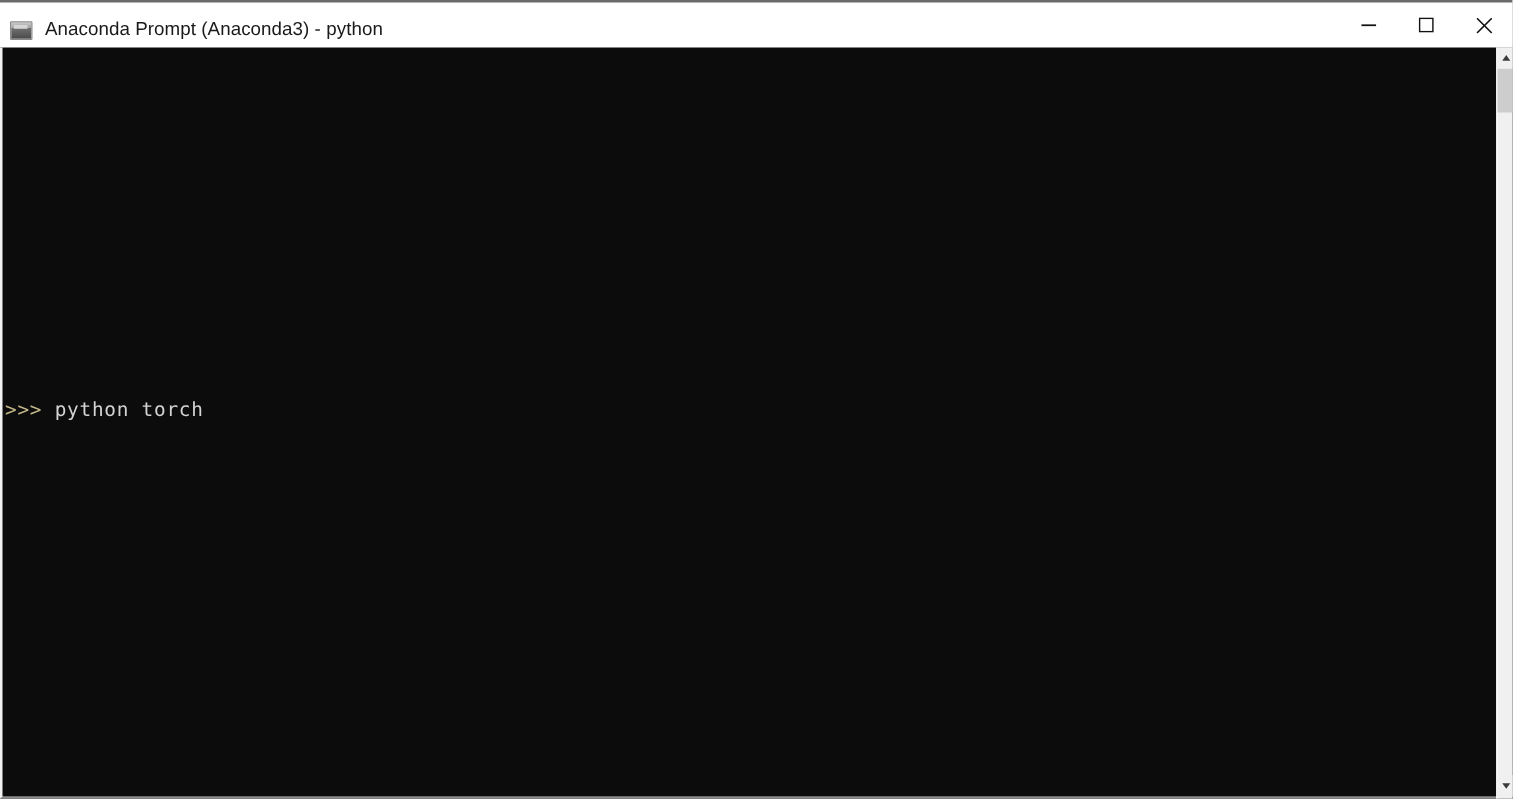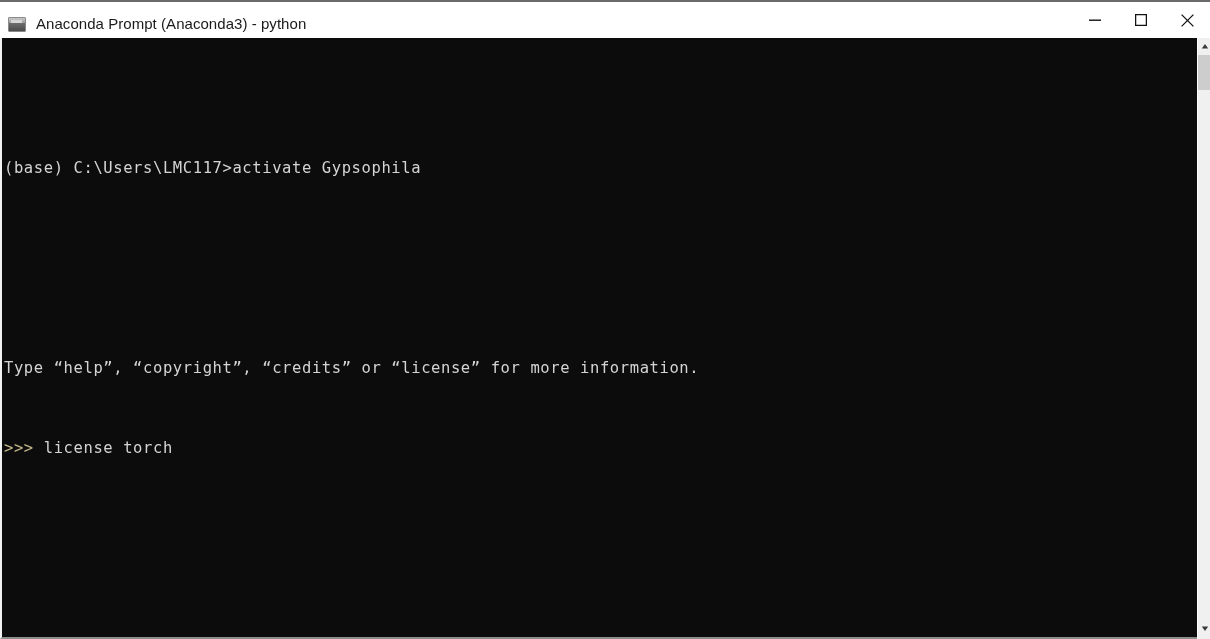--- a/index.html
+++ b/index.html
@@ -184,29 +184,27 @@
           <path d="M0.6 0.6 L12.4 12.4 M12.4 0.6 L0.6 12.4" stroke="#121212" stroke-width="1.3" fill="none"></path>
         </svg>
       </button>
     </div>
   </div>
 
   <div id="console">
     <div id="console-text">
       <span class="blank"></span>
 
-      <span class="line">(base) C:\Users\LMC117&gt;activate Gypsophila</span>
 
       <span class="blank"></span>
 
 
 
-      <span class="line">Type “help”, “copyright”, “credits” or “license” for more information.</span>
-
-      <span class="line"><span class="prompt-sym">&gt;&gt;&gt;</span><span> license torch</span></span>
+
+      <span class="line"><span class="prompt-sym">&gt;&gt;&gt;</span><span> python torch</span></span>
 
       <span class="line"></span>
 
       
 
       
     </div>
   </div>
 
   <div id="scrollbar">

